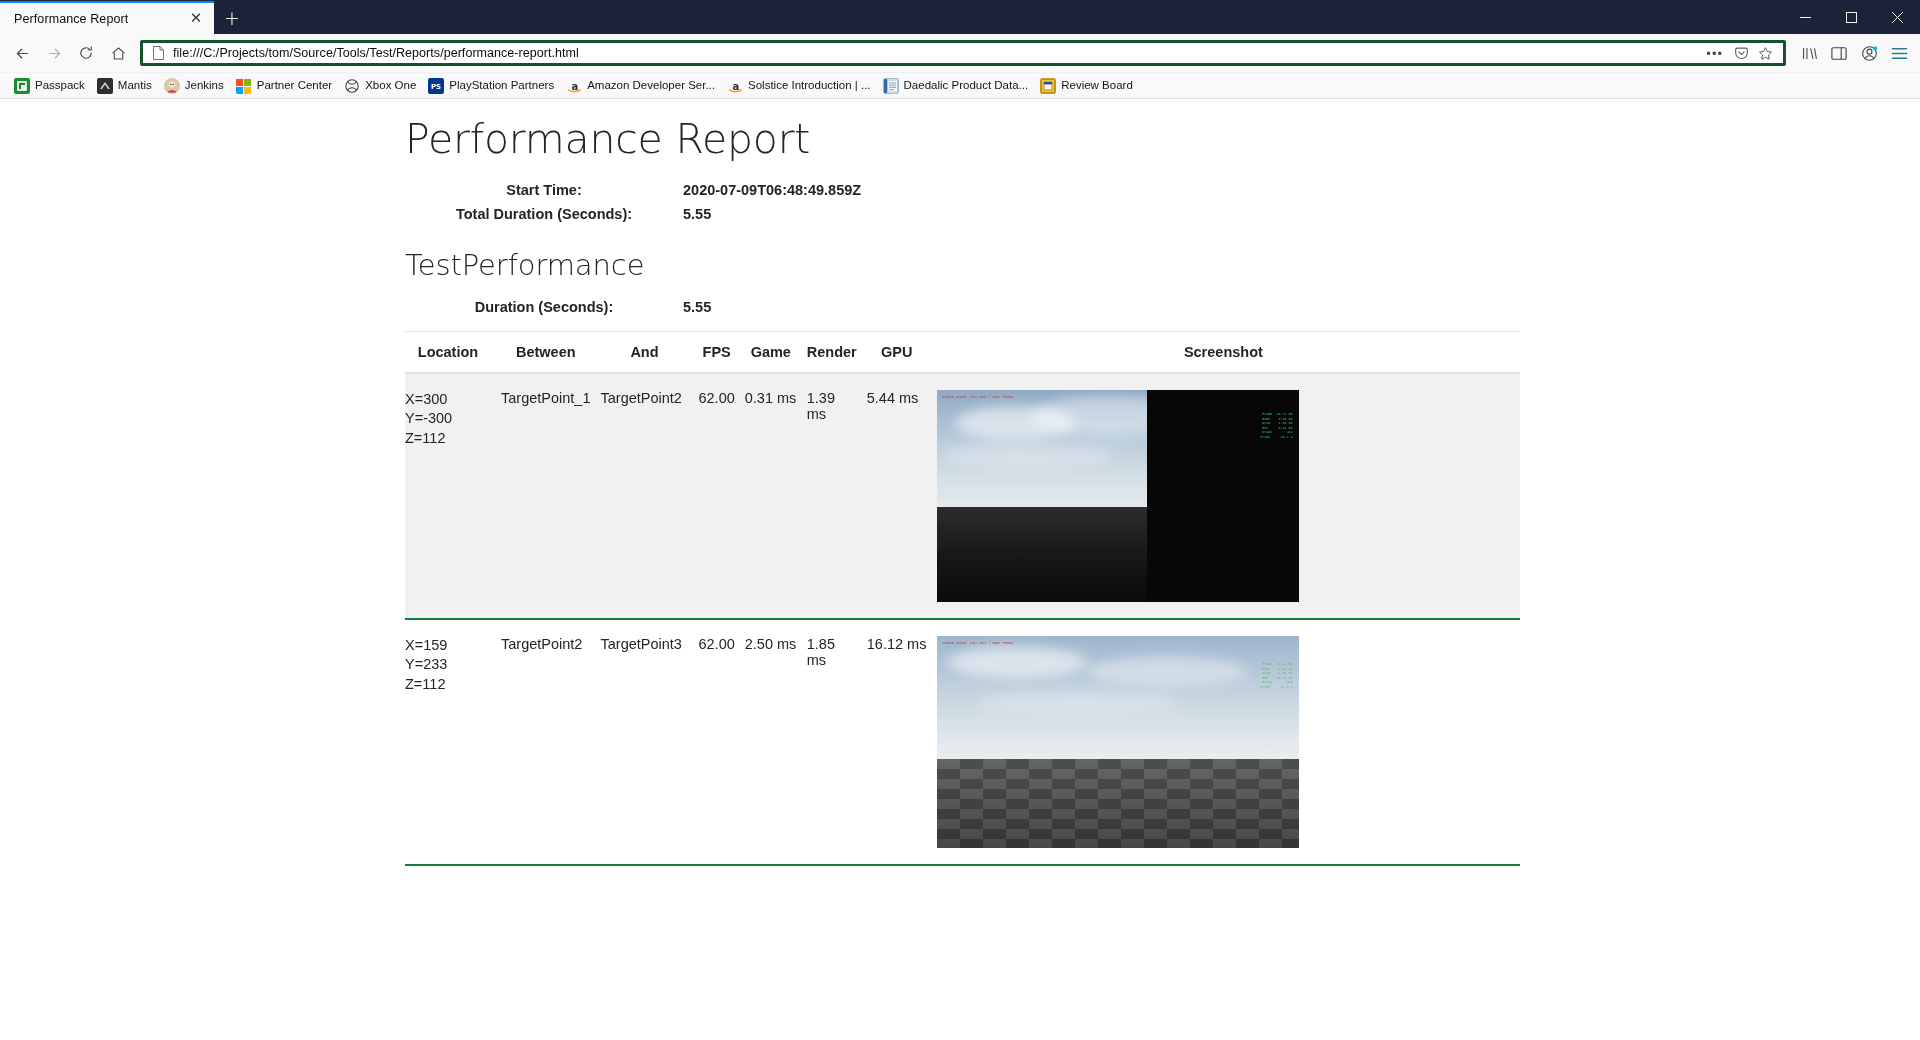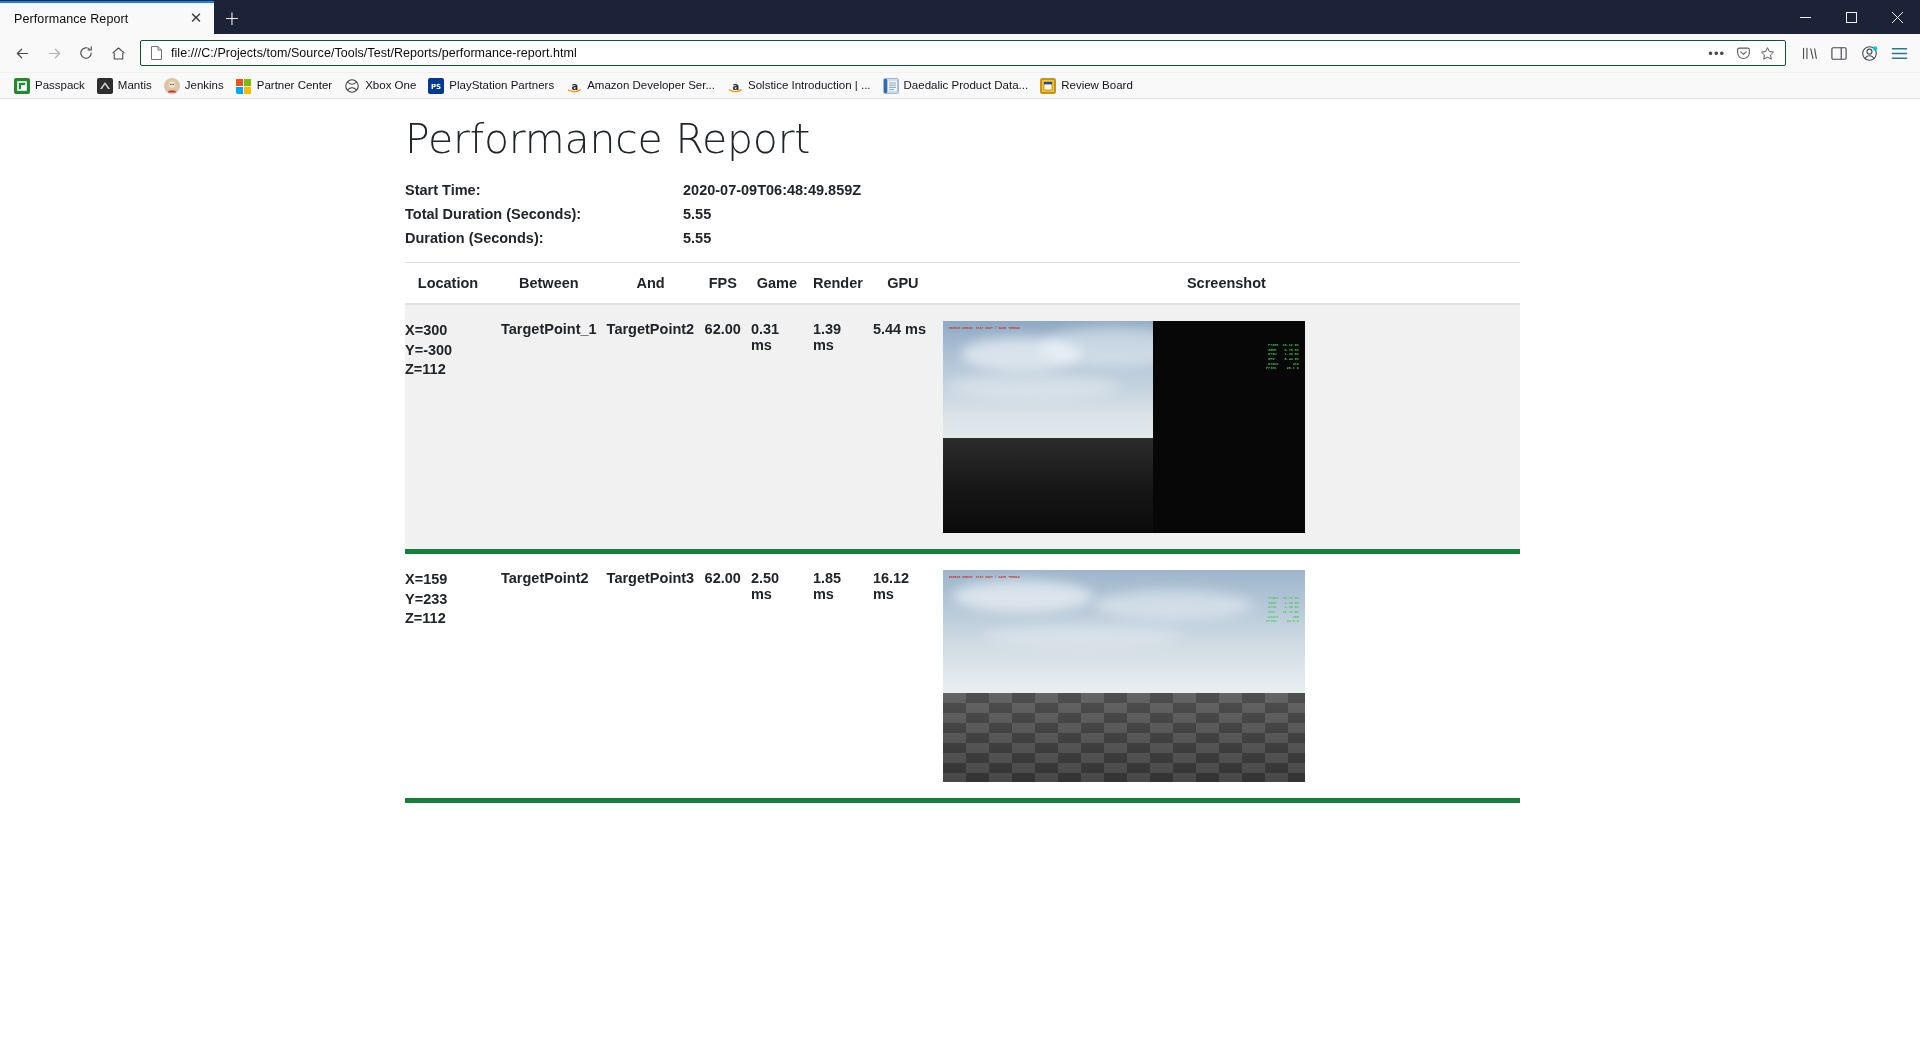--- a/index.html
+++ b/index.html
@@ -77,21 +77,21 @@
     flex: none;
   }
   .navbtn.dim { color: #b1b1b3; }
   .navbtn svg { display: block; }
 
   .urlbar {
     flex: 1;
     height: 26px;
     margin: 0 8px 0 6px;
     background: #ffffff;
-    border: 1px solid #14532d;
+    border: 3px solid #14532d;
     border-radius: 2px;
     display: flex; align-items: center;
     padding: 0 6px;
     min-width: 0;
   }
   .urlbar .page-icon { width: 18px; display: flex; align-items: center; justify-content: center; color: #737373; flex: none; }
   .urlbar .url-text {
     flex: 1;
     font-size: 12.5px;
     color: #0c0c0d;
@@ -187,20 +187,21 @@
     margin-top: 22px;
     margin-bottom: 12px;
     letter-spacing: -0.1px;
   }
   .meta-row {
     display: flex;
     font-size: 14.5px;
     color: #212529;
     line-height: 24px;
     margin-bottom: 0px;
+    text-align: center;
   }
   .meta-key { width: 278px; font-weight: 700; }
   .meta-val { font-weight: 700; }
 
   table.perf {
     width: 100%;
     border-collapse: collapse;
     margin-top: 12px;
     font-size: 14.5px;
     color: #212529;
@@ -210,22 +211,21 @@
     font-weight: 700;
     padding: 12px 10px 12px 0;
     border-top: 1px solid #dee2e6;
     border-bottom: 2px solid #dee2e6;
     vertical-align: bottom;
     white-space: nowrap;
   }
   table.perf tbody td {
     padding: 16px 10px 16px 0;
     vertical-align: top;
-    border-bottom: 5px solid #15803d;
-    font-weight: bold;
+    border-bottom: 2px solid #15803d;
   }
   table.perf tbody tr.striped td { background: #f1f1f1; }
   .col-location { width: 96px; }
   .col-between  { width: 98px; }
   .col-and      { width: 98px; }
   .col-fps      { width: 46px; }
   .col-game     { width: 62px; }
   .col-render   { width: 56px; }
   .col-gpu      { width: 70px; margin-left: 34px; }
   .col-shot     { width: auto; }
@@ -537,20 +537,21 @@
 
         <div class="meta-row">
           <div class="meta-key">Start Time:</div>
           <div class="meta-val">2020-07-09T06:48:49.859Z</div>
         </div>
         <div class="meta-row">
           <div class="meta-key">Total Duration (Seconds):</div>
           <div class="meta-val">5.55</div>
         </div>
 
+        <h2 class="section-title">TestPerformance</h2>
 
         <div class="meta-row">
           <div class="meta-key">Duration (Seconds):</div>
           <div class="meta-val">5.55</div>
         </div>
 
         <table class="perf">
           <thead>
             <tr>
               <th class="col-location">Location</th>

